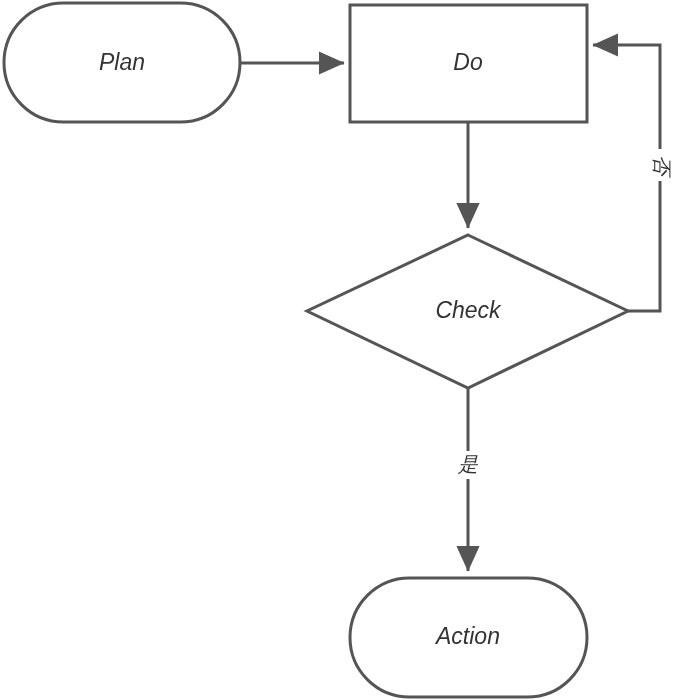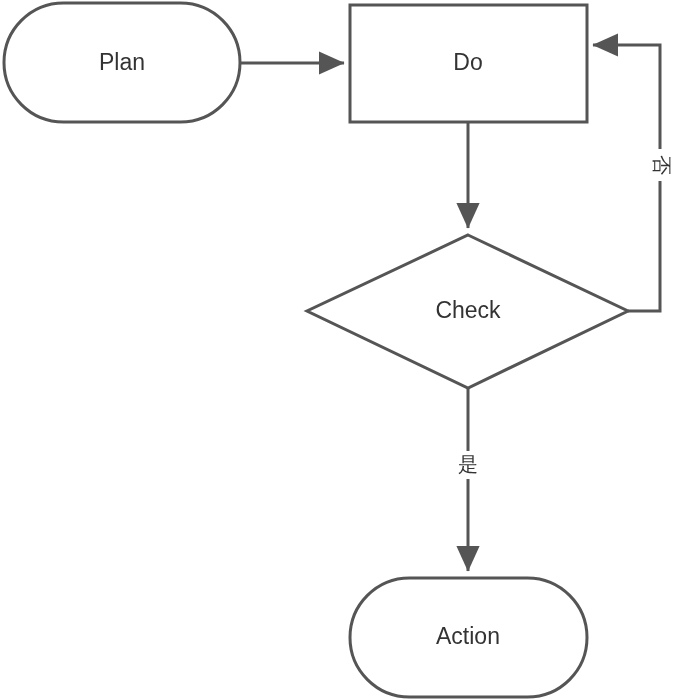--- a/index.html
+++ b/index.html
@@ -12,20 +12,21 @@
     width: 694px;
     height: 700px;
     font-family: "Liberation Sans", "DejaVu Sans", sans-serif;
     overflow: hidden;
   }
   #flow-root {
     position: relative;
     width: 694px;
     height: 700px;
     background: #ffffff;
+    font-style: italic;
   }
   svg#flow-svg {
     position: absolute;
     top: 0;
     left: 0;
     width: 694px;
     height: 700px;
     display: block;
   }
   .node-shape {

